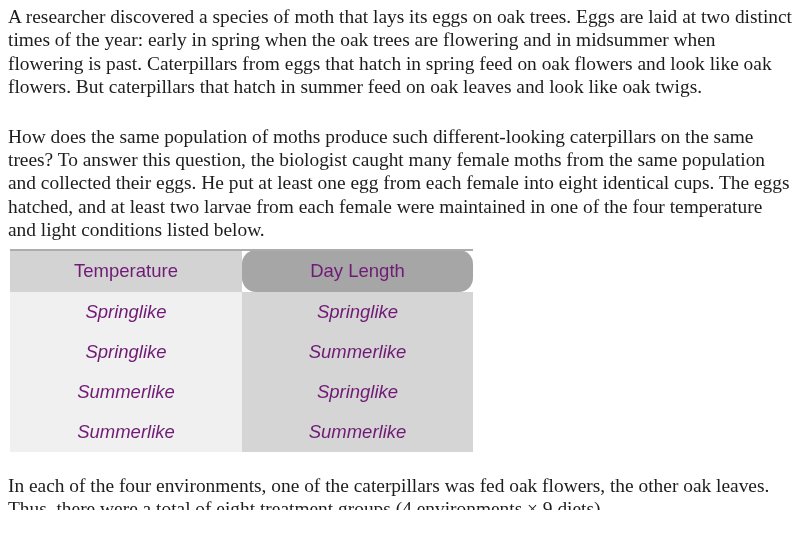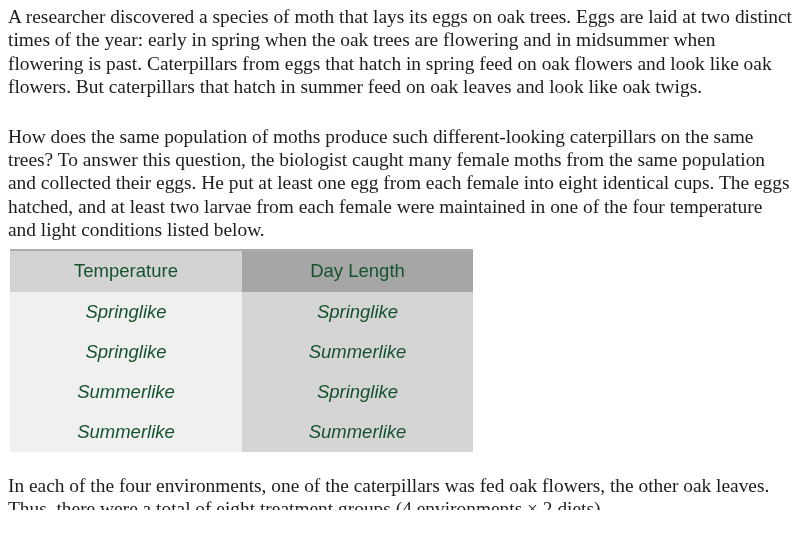--- a/index.html
+++ b/index.html
@@ -27,38 +27,38 @@
     margin-top: 26px;
   }
   table.conditions {
     border-collapse: collapse;
     table-layout: fixed;
     width: 463px;
     margin: 7px 0 22px 2px;
     border-top: 2px solid #adadad;
     font-family: "Liberation Sans", sans-serif;
     font-size: 18.5px;
-    color: #14532d;
+    color: #701a75;
   }
   table.conditions th,
   table.conditions td {
     text-align: center;
     vertical-align: middle;
     font-weight: normal;
     padding: 0;
   }
   table.conditions th {
     height: 41px;
   }
   table.conditions td {
     height: 40px;
     font-style: italic;
   }
   th.col-temp   { width: 232px; background: #d3d3d3; }
-  th.col-day    { width: 231px; background: #a6a6a6; }
+  th.col-day    { width: 231px; background: #a6a6a6; border-radius: 14px; }
   td.col-temp   { background: #f0f0f0; }
   td.col-day    { background: #d5d5d5; }
 </style>
 </head>
 <body>
 
 <div class="doc">
 
   <p class="para">A researcher discovered a species of moth that lays its eggs on oak trees. Eggs are laid at two distinct times of the year: early in spring when the oak trees are flowering and in midsummer when flowering is past. Caterpillars from eggs that hatch in spring feed on oak flowers and look like oak flowers. But caterpillars that hatch in summer feed on oak leaves and look like oak twigs.</p>
 
@@ -84,15 +84,15 @@
         <td class="col-temp">Summerlike</td>
         <td class="col-day">Springlike</td>
       </tr>
       <tr>
         <td class="col-temp">Summerlike</td>
         <td class="col-day">Summerlike</td>
       </tr>
     </tbody>
   </table>
 
-  <p class="para">In each of the four environments, one of the caterpillars was fed oak flowers, the other oak leaves. Thus, there were a total of eight treatment groups (4 environments × 2 diets).</p>
+  <p class="para">In each of the four environments, one of the caterpillars was fed oak flowers, the other oak leaves. Thus, there were a total of eight treatment groups (4 environments × 9 diets).</p>
 
 </div>
 
 </body></html>

